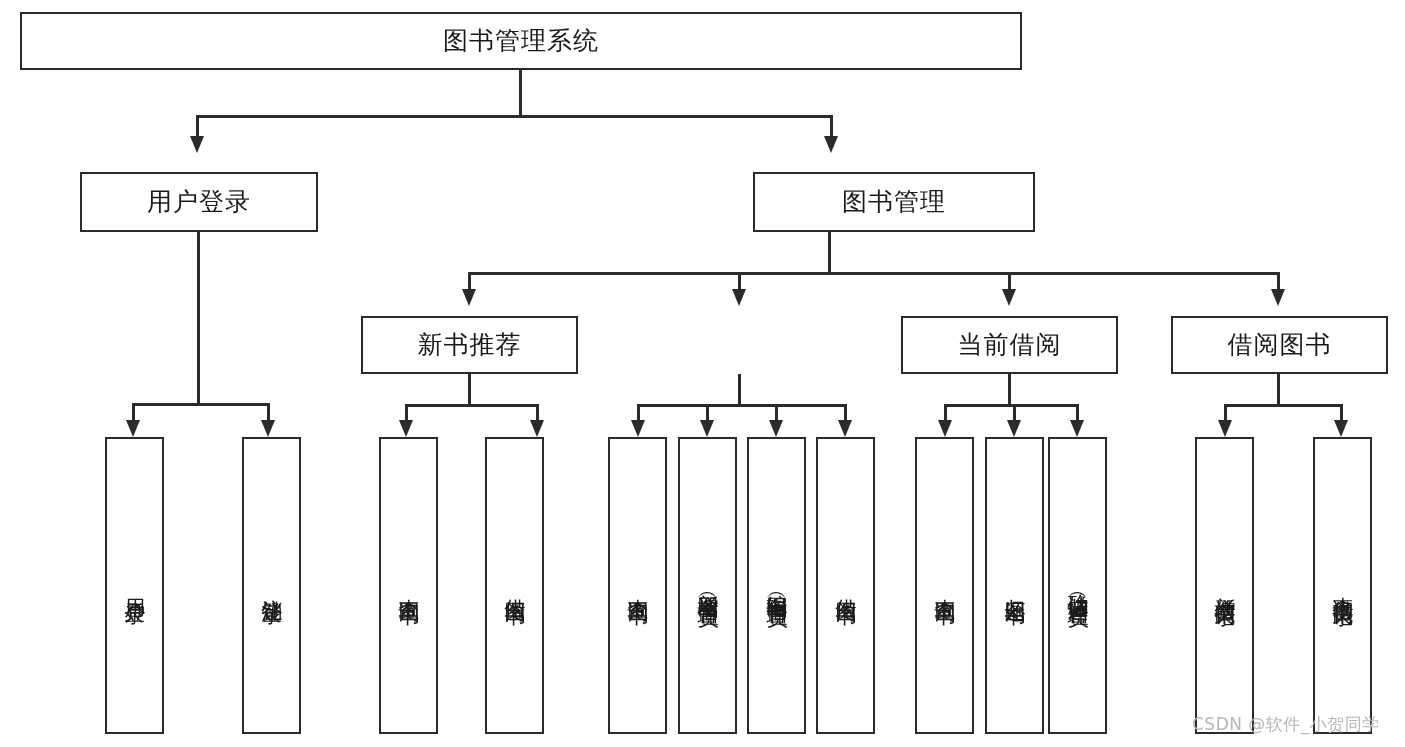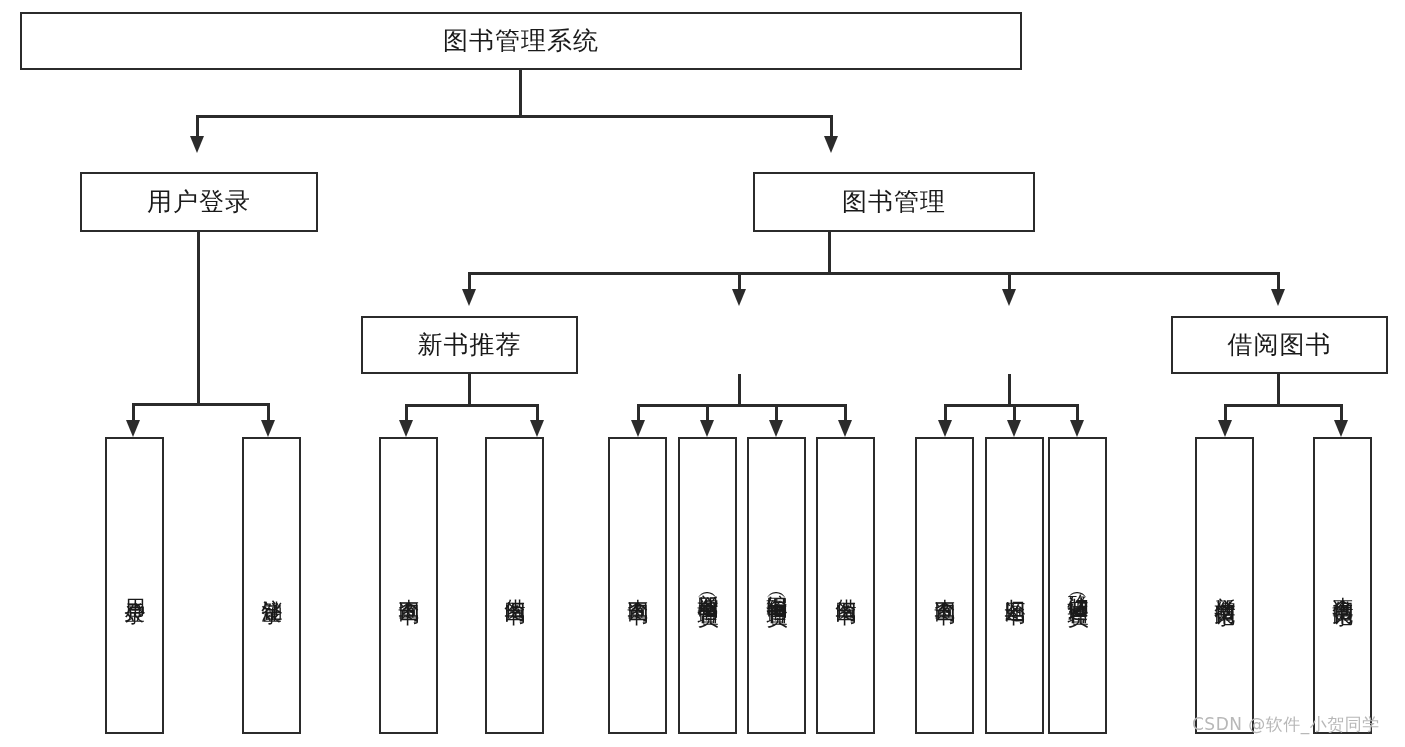--- a/index.html
+++ b/index.html
@@ -110,20 +110,23 @@
   <div class="seg v" style="left:1008px; top:272px; width:2.5px; height:19px;"></div>
   <div class="seg v" style="left:1277px; top:272px; width:2.5px; height:19px;"></div>
   <div class="arrow" style="left:462px; top:289px;"></div>
   <div class="arrow" style="left:732px; top:289px;"></div>
   <div class="arrow" style="left:1002px; top:289px;"></div>
   <div class="arrow" style="left:1271px; top:289px;"></div>
 
   <div class="node horiz" style="left:361px; top:316px; width:217px; height:58px;">
     <span class="label">新书推荐</span>
   </div>
+  <div class="node horiz" style="left:901px; top:316px; width:217px; height:58px;">
+    <span class="label">当前借阅</span>
+  </div>
   <div class="node horiz" style="left:1171px; top:316px; width:217px; height:58px;">
     <span class="label">借阅图书</span>
   </div>
 
   <div class="seg v" style="left:468px; top:374px; width:2.5px; height:32px;"></div>
   <div class="seg h" style="left:405px; top:404px; width:133px; height:2.5px;"></div>
   <div class="seg v" style="left:405px; top:404px; width:2.5px; height:18px;"></div>
   <div class="seg v" style="left:536px; top:404px; width:2.5px; height:18px;"></div>
   <div class="arrow" style="left:399px; top:420px;"></div>
   <div class="arrow" style="left:530px; top:420px;"></div>

